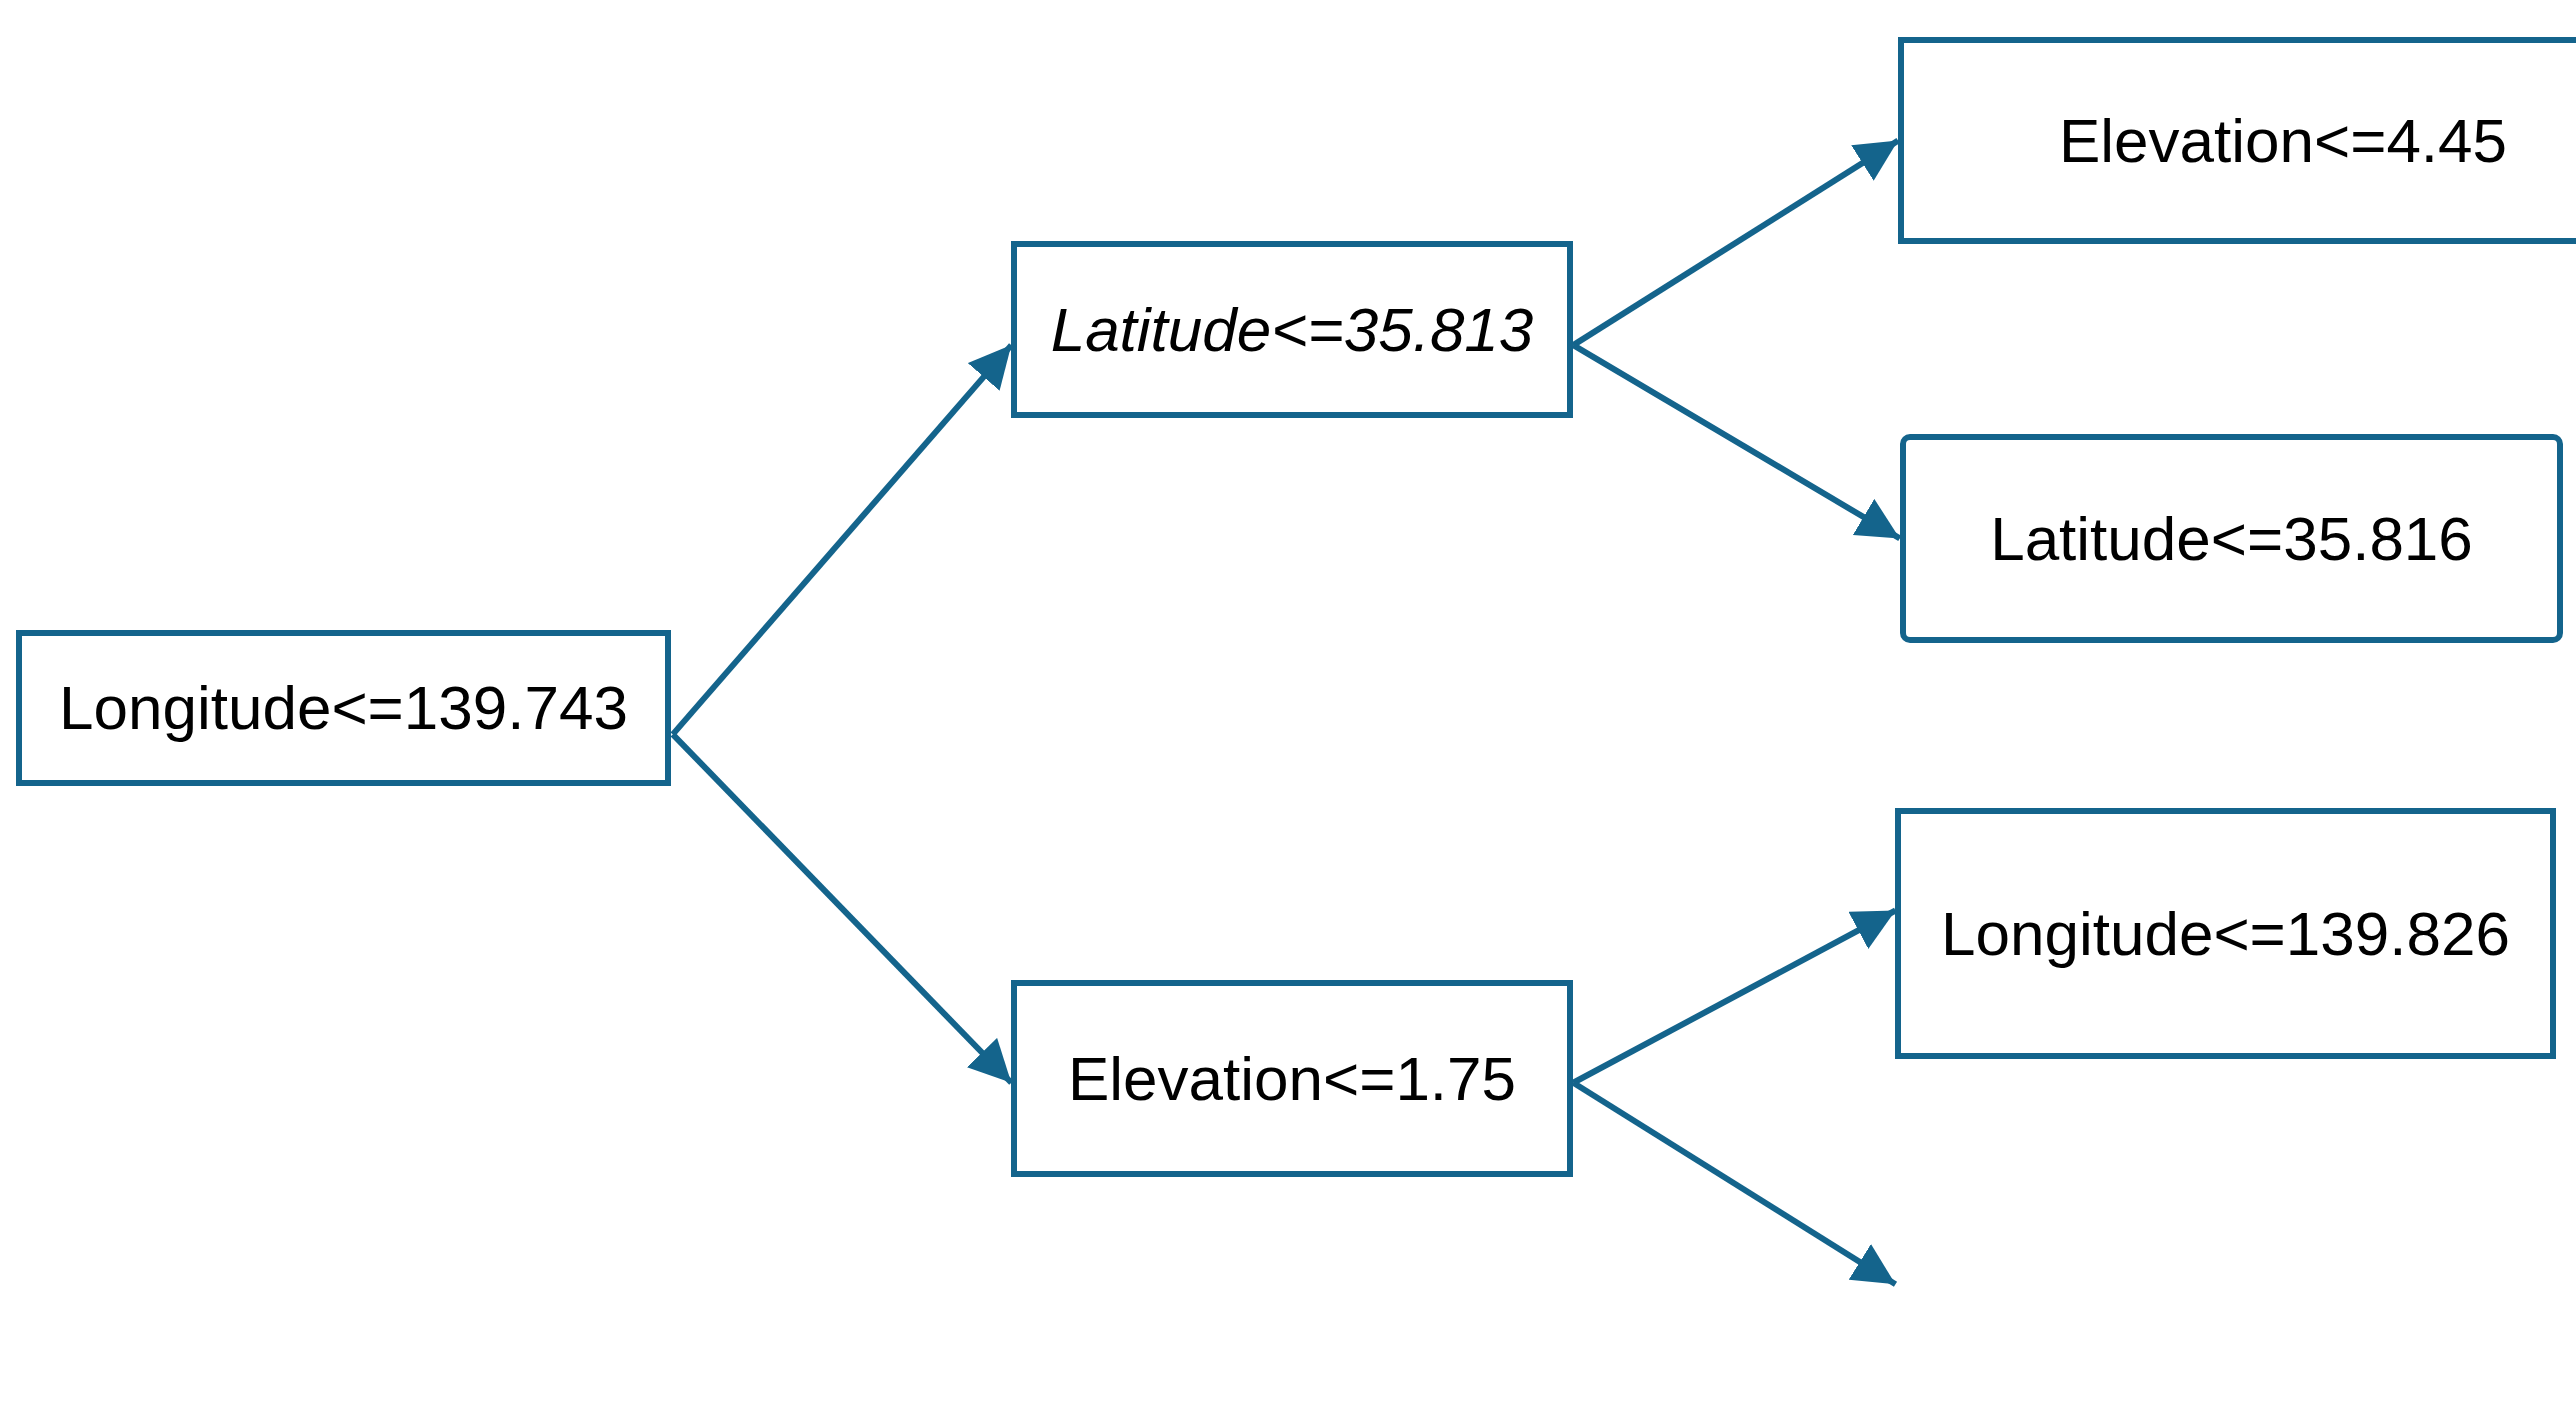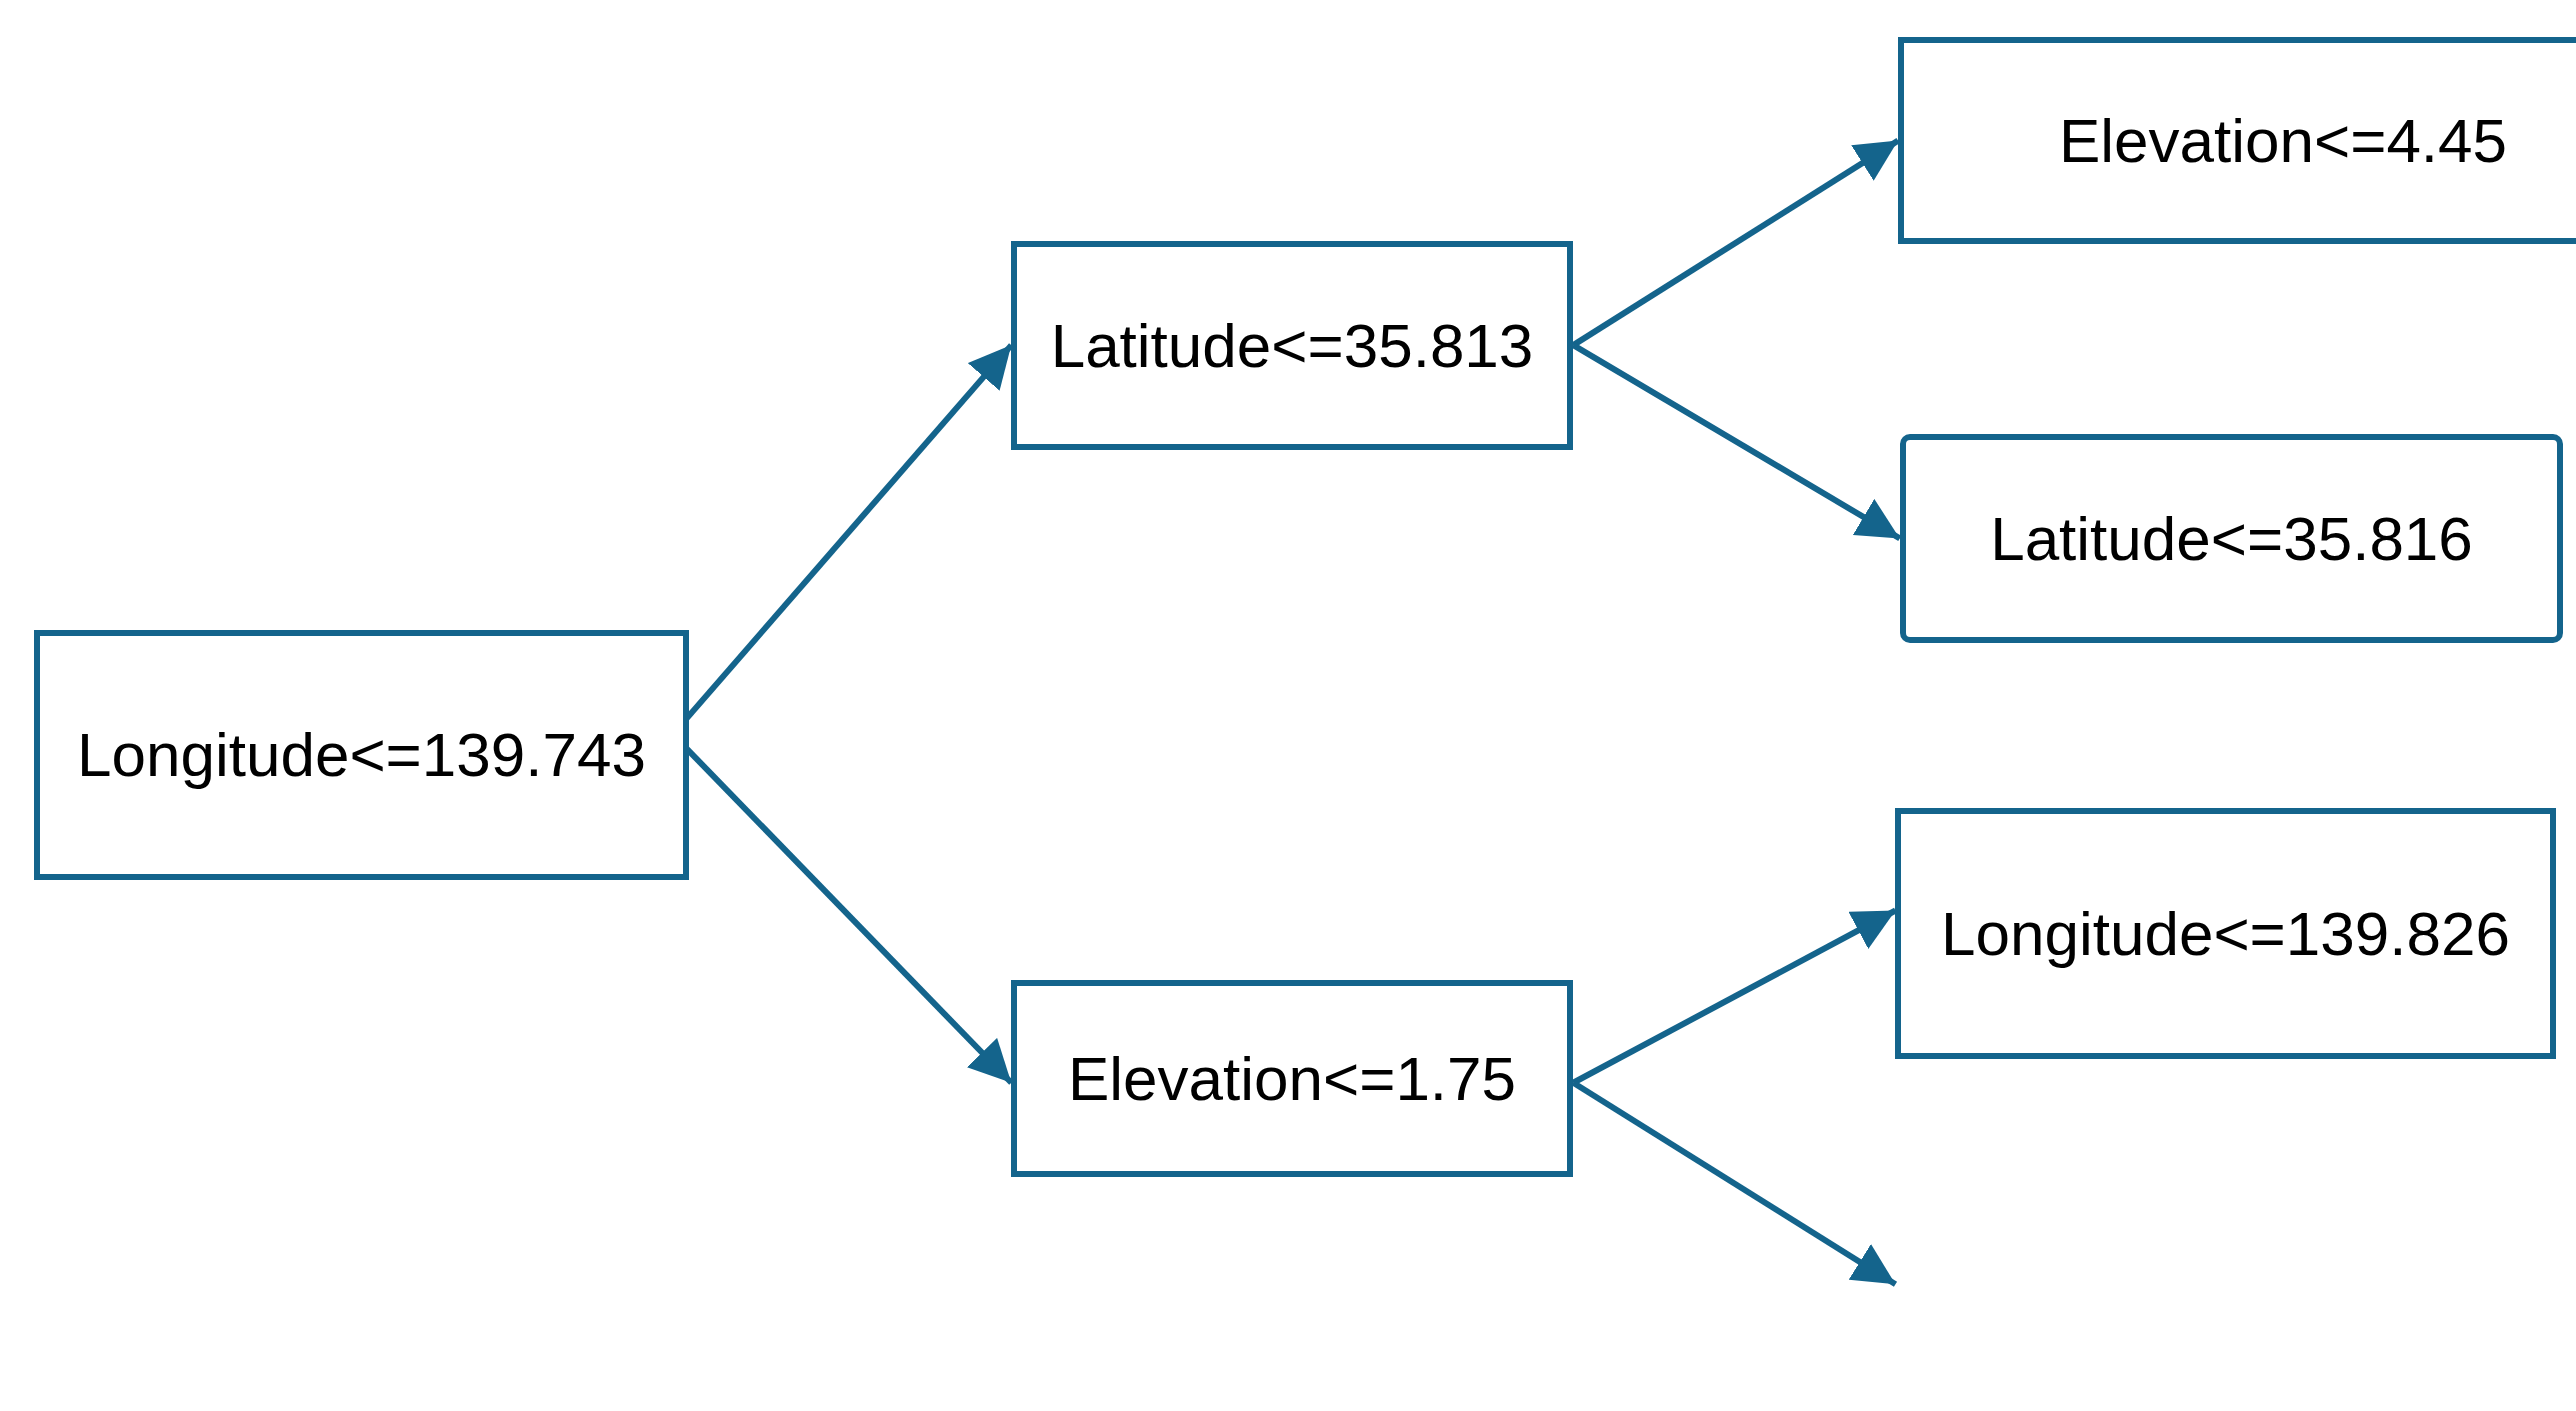--- a/index.html
+++ b/index.html
@@ -48,23 +48,23 @@
       </marker>
     </defs>
   <line x1="783" y1="854.5" x2="1177" y2="401.5" stroke="currentColor" stroke-width="7" marker-end="url(#arrowhead)"></line>
       <line x1="783" y1="854.5" x2="1177" y2="1260" stroke="currentColor" stroke-width="7" marker-end="url(#arrowhead)"></line>
       <line x1="1831" y1="401.5" x2="2209" y2="163.5" stroke="currentColor" stroke-width="7" marker-end="url(#arrowhead)"></line>
       <line x1="1831" y1="401.5" x2="2211" y2="626.5" stroke="currentColor" stroke-width="7" marker-end="url(#arrowhead)"></line>
       <line x1="1831" y1="1260" x2="2206" y2="1059.5" stroke="currentColor" stroke-width="7" marker-end="url(#arrowhead)"></line>
       <line x1="1831" y1="1260" x2="2206" y2="1494.5" stroke="currentColor" stroke-width="7" marker-end="url(#arrowhead)"></line>
     </svg>
 
-  <div class="node" style="left:34px; top:630px; width:655px; height:250px;text-align:center;">Longitude&lt;=139.743</div>
+  <div class="node" style="left:16px; top:630px; width:655px; height:156px;text-align:center;">Longitude&lt;=139.743</div>
 
-  <div class="node" style="left:1011px; top:241px; width:562px; height:209px;">Latitude&lt;=35.813</div>
+  <div class="node" style="left:1011px; top:241px; width:562px; height:177px;font-style:italic;">Latitude&lt;=35.813</div>
 
   <div class="node" style="left:1011px; top:980px; width:562px; height:197px;">Elevation&lt;=1.75</div>
 
   <div class="node" style="left:1898px; top:37px; width:770px; height:207px;">Elevation&lt;=4.45</div>
 
   <div class="node" style="left:1900px; top:434px; width:663px; height:209px;border-radius:10px;">Latitude&lt;=35.816</div>
 
   <div class="node" style="left:1895px; top:808px; width:661px; height:251px;">Longitude&lt;=139.826</div>
 
 

